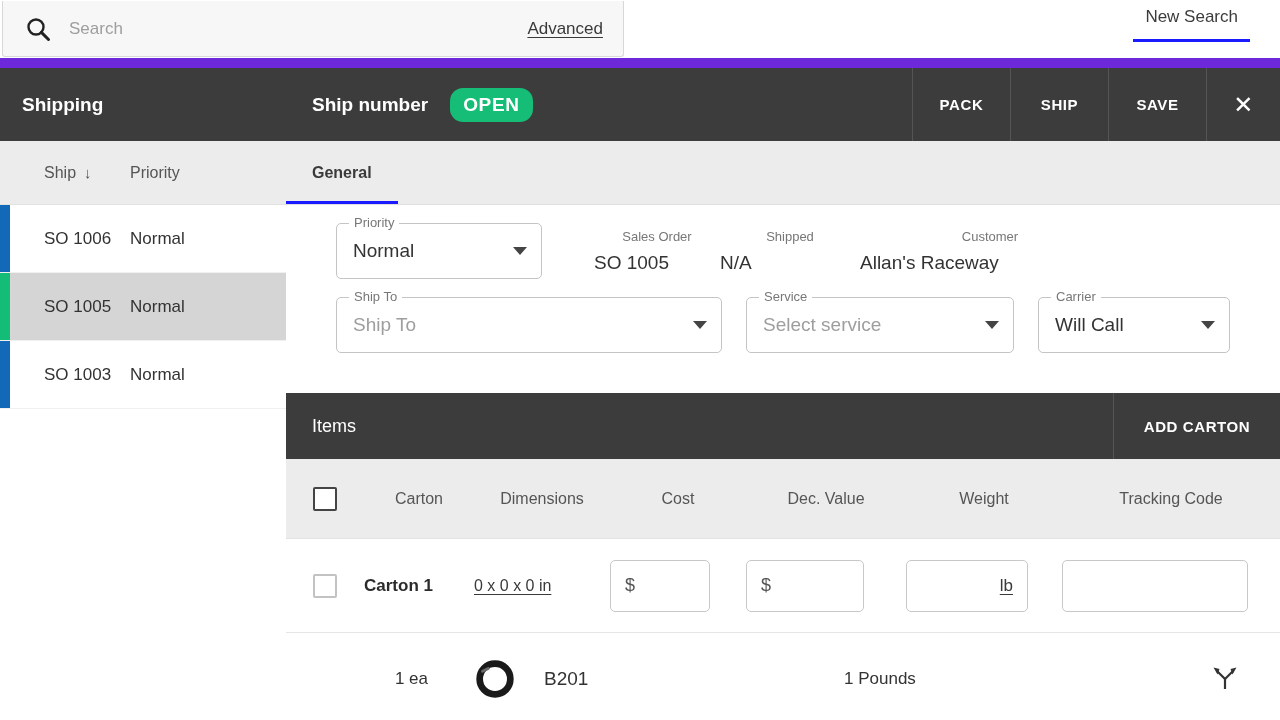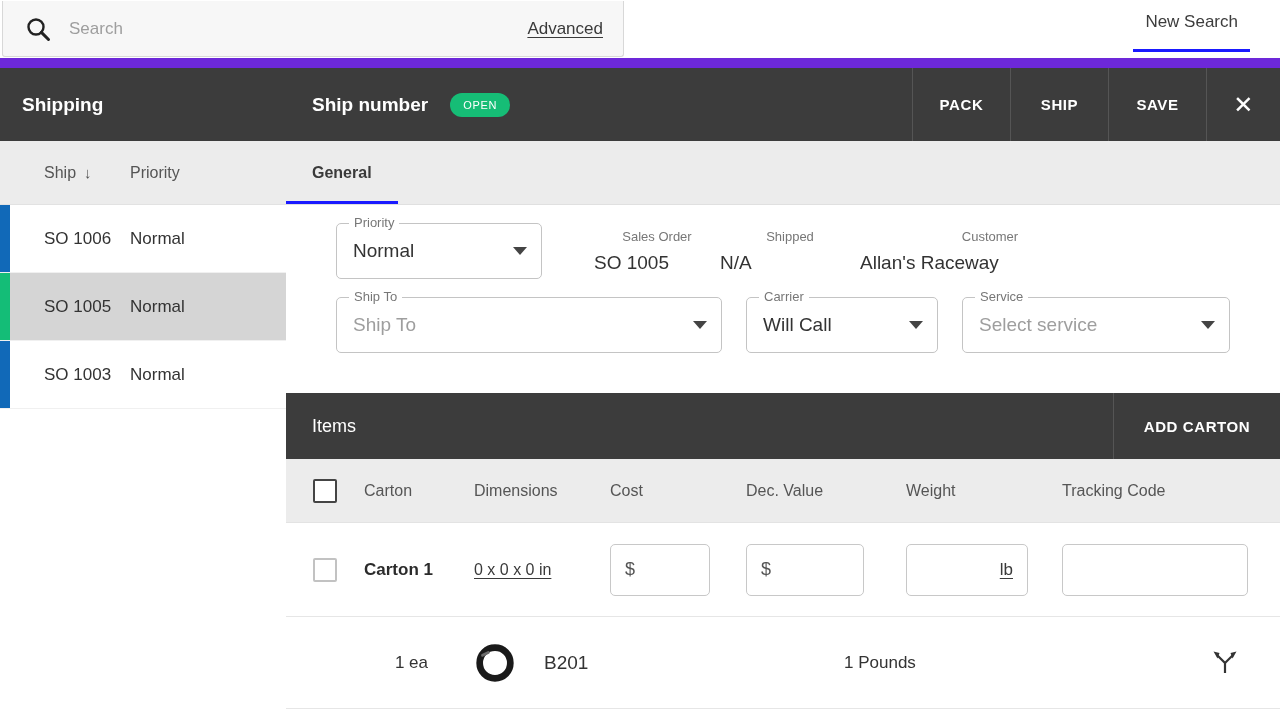--- a/index.html
+++ b/index.html
@@ -33,21 +33,21 @@
     font-size: 17px; color: #333;
   }
   .search-input::placeholder { color: #9e9e9e; }
   .advanced-link {
     font-size: 17px; color: #3a3a3a; text-decoration: underline;
     text-underline-offset: 3px; white-space: nowrap; cursor: pointer;
     padding-right: 4px;
   }
   .new-search-tab {
     position: absolute; right: 24px; top: 0;
-    height: 52px; display: flex; flex-direction: column;
+    height: 42px; display: flex; flex-direction: column;
     align-items: center; justify-content: center;
     padding: 0 18px; cursor: pointer;
   }
   .new-search-tab .lbl { font-size: 17px; color: #3c3c3c; margin-bottom: 9px; }
   .new-search-tab .ul {
     position: absolute; bottom: 0; left: 6px; right: 6px;
     height: 3px; background: #1a1aff;
   }
 
   
@@ -86,21 +86,21 @@
   }
   .detail-header {
     height: 73px; background: #3c3c3c; color: #fff;
     display: flex; align-items: center;
   }
   .detail-title {
     padding-left: 26px; font-size: 19px; font-weight: bold; color:#fff;
   }
   .badge-open {
     margin-left: 22px; background: #16bd76; color: #fff;
-    font-size: 11px; font-weight: normal; letter-spacing: .7px;
+    font-size: 19px; font-weight: bold; letter-spacing: .7px;
     padding: 6px 13px; border-radius: 13px;
   }
   .hdr-spacer { flex: 1 1 auto; }
   .hdr-btn {
     height: 73px; width: 98px;
     display: flex; align-items: center; justify-content: center;
     border-left: 1px solid #555; color: #fff;
     font-size: 15px; font-weight: bold; letter-spacing: .6px; cursor: pointer;
   }
   .hdr-btn.close { width: 74px; font-size: 24px; font-weight: normal; }
@@ -152,24 +152,24 @@
   }
   .items-bar .ttl { padding-left: 26px; font-size: 18px; }
   .add-carton-btn {
     margin-left: auto; height: 66px; min-width: 167px;
     display: flex; align-items: center; justify-content: center;
     border-left: 1px solid #555; color:#fff;
     font-size: 15px; font-weight: bold; letter-spacing: .6px; cursor: pointer;
   }
 
   .tbl-head {
-    height: 64px; background: #ececec;
+    height: 80px; background: #ececec;
     display: flex; align-items: center;
     border-bottom: 1px solid #e3e3e3;
-    font-size: 16px; color: #555;
+    font-size: 16px; color: #555; text-align: center;
   }
   .chkcell { width: 78px; display:flex; align-items:center; justify-content:center; }
   .chk { width: 24px; height: 24px; border: 2px solid #444; border-radius: 2px; background:#fff; cursor:pointer;}
   .chk.light { border: 2px solid #c2c2c2; }
 
   .col-carton { width: 110px; }
   .col-dims   { width: 136px; }
   .col-cost   { width: 136px; }
   .col-dec    { width: 160px; }
   .col-weight { width: 156px; }
@@ -304,29 +304,29 @@
         </div>
       </div>
 
       <div class="form-row r2">
         <div class="outlined" style="width:386px">
           <span class="legend">Ship To</span>
           <span class="val placeholder">Ship To</span>
           <span class="caret"></span>
         </div>
 
+        <div class="outlined" style="width:268px; margin-left:24px">
+          <span class="legend">Service</span>
+          <span class="val placeholder">Select service</span>
+          <span class="caret"></span>
+        </div>
+
         <div class="outlined" style="width:192px; margin-left:24px">
           <span class="legend">Carrier</span>
           <span class="val">Will Call</span>
-          <span class="caret"></span>
-        </div>
-
-        <div class="outlined" style="width:268px; margin-left:24px">
-          <span class="legend">Service</span>
-          <span class="val placeholder">Select service</span>
           <span class="caret"></span>
         </div>
       </div>
     </div>
 
     <div class="items-bar">
       <span class="ttl">Items</span>
       <div class="add-carton-btn">ADD CARTON</div>
     </div>
 

